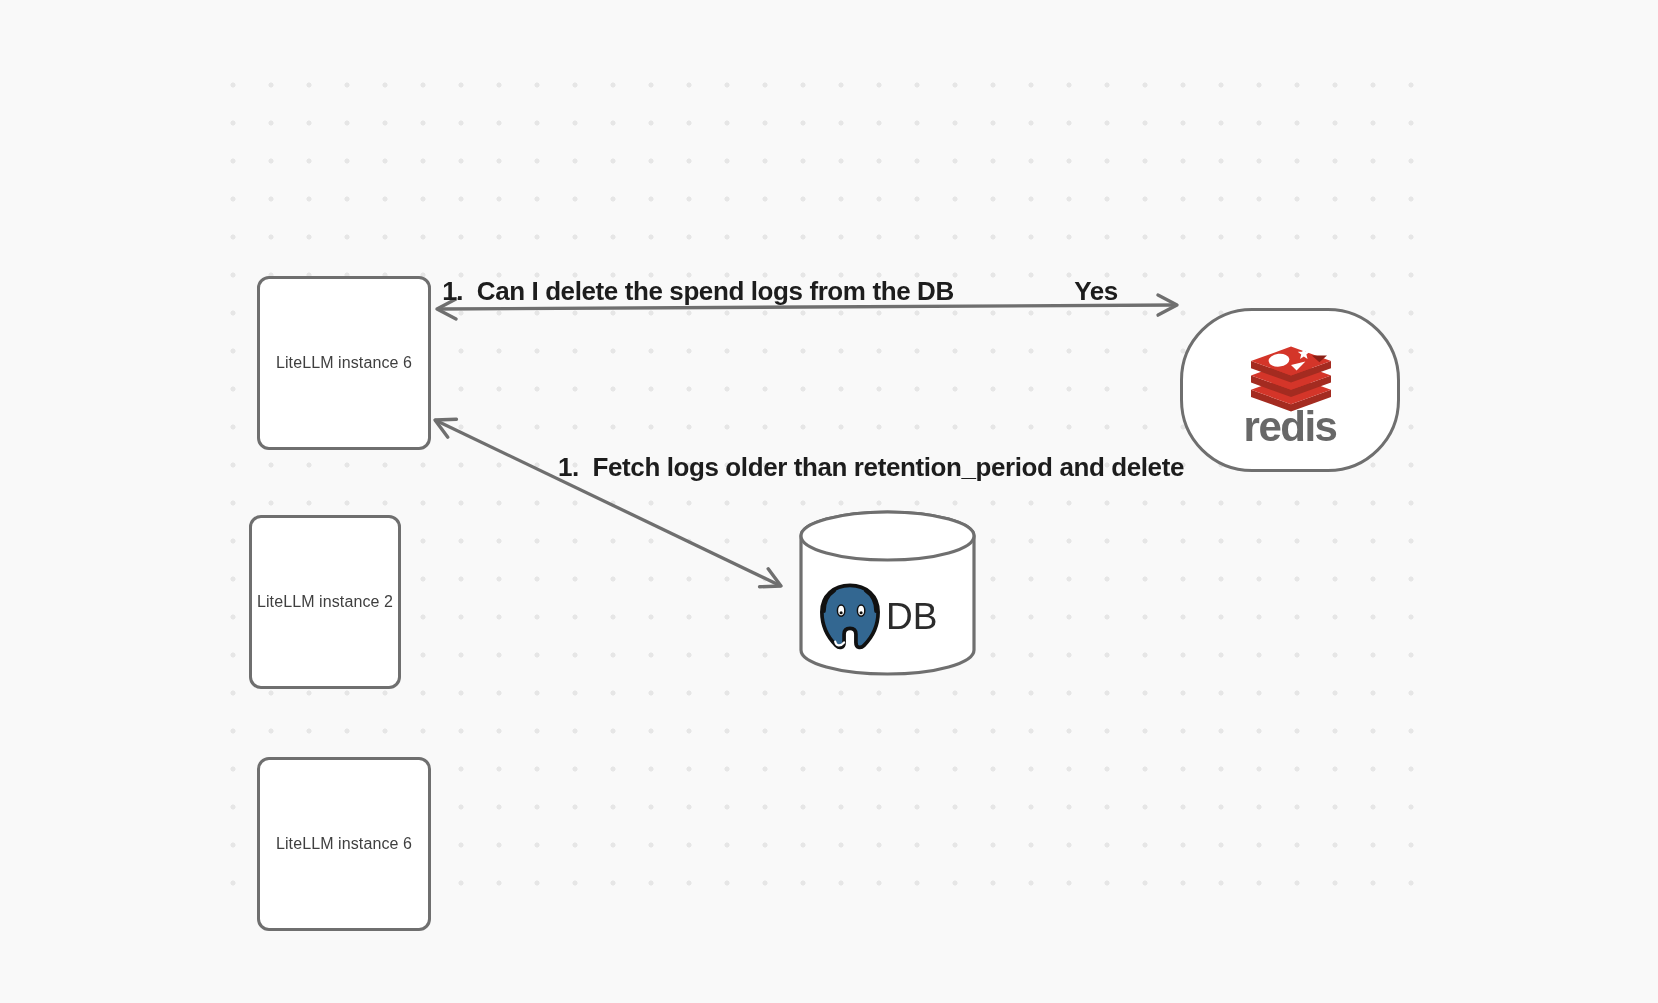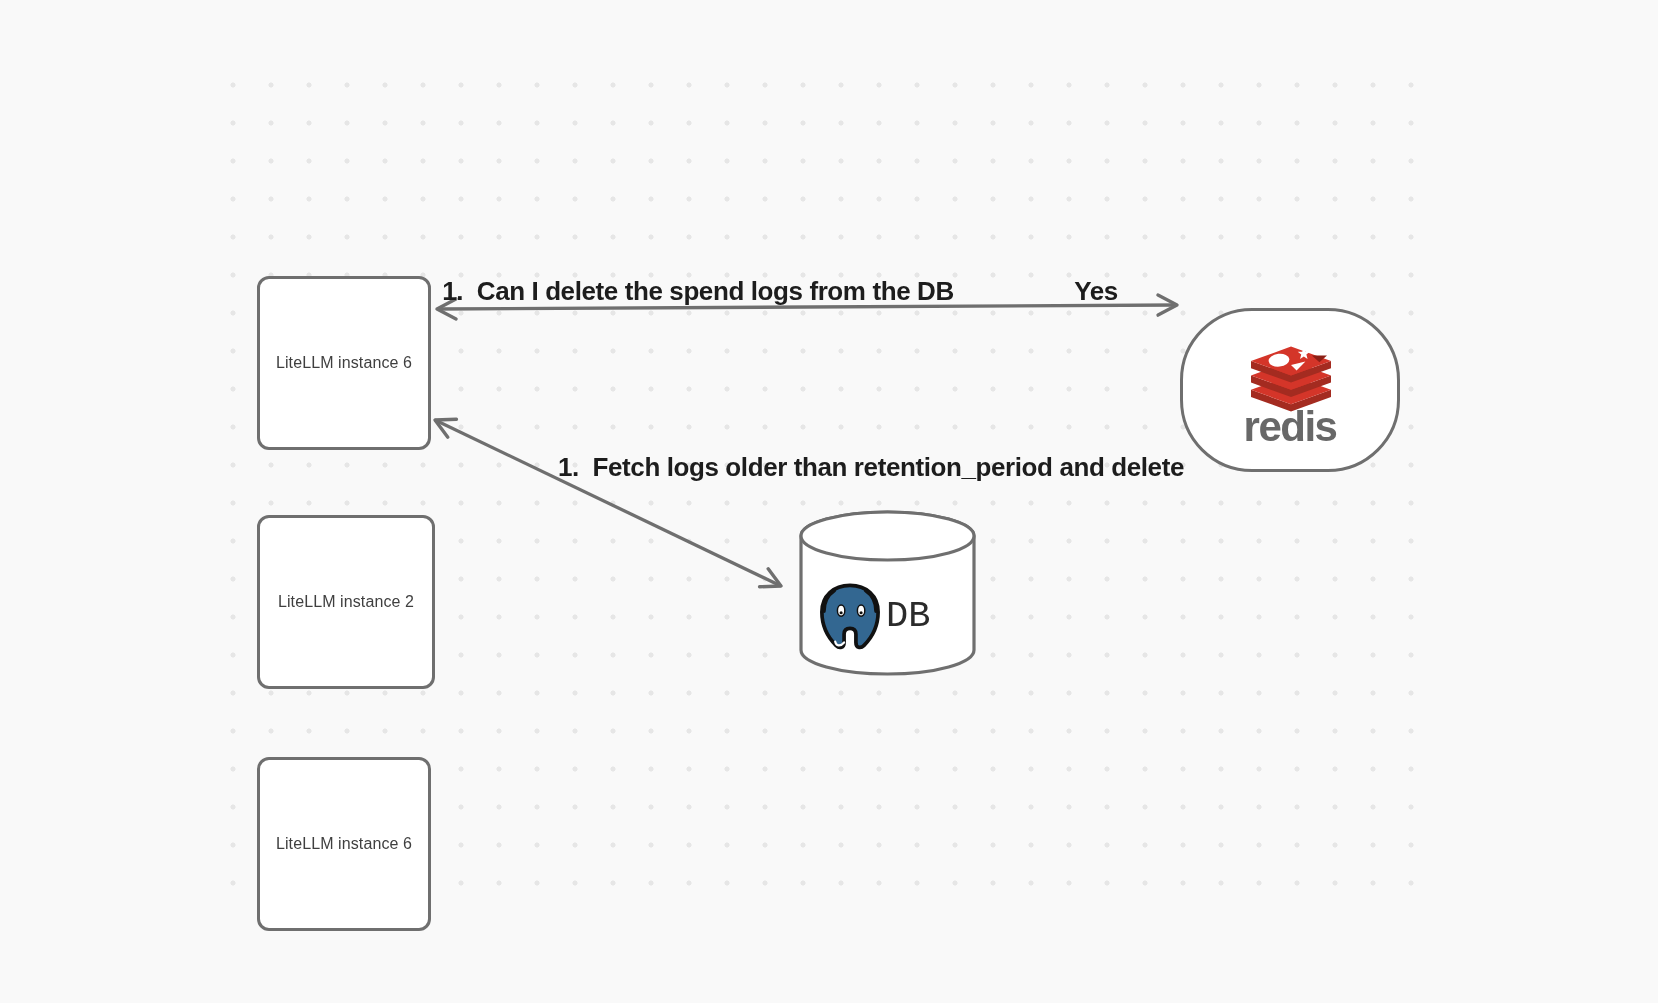--- a/index.html
+++ b/index.html
@@ -18,39 +18,39 @@
   .node-box{
     position:absolute;width:168px;height:168px;
     background:#ffffff;border:3px solid #6f6f6f;border-radius:12px;
     display:flex;align-items:center;justify-content:center;
     box-sizing:border-box;
   }
   .node-box .box-label{
     font-size:16px;color:#3f3f3f;letter-spacing:0.1px;white-space:nowrap;
   }
   .box1{left:257px;top:276px;width:174px;height:174px;}
-  .box2{left:257px;top:515px;width:178px;height:174px;}
+  .box2{left:249px;top:515px;width:152px;height:174px;}
   .box3{left:257px;top:757px;width:174px;height:174px;}
   .redis-node{
     position:absolute;left:1180px;top:280px;width:220px;height:164px;
     background:#ffffff;border:3px solid #6f6f6f;border-radius:72px;
     box-sizing:border-box;
     margin-top:28px;
   }
   .redis-logo{position:absolute;left:68px;top:34px;width:80px;height:68px;}
   .redis-word{
     position:absolute;left:0;top:95px;width:100%;text-align:center;
     font-size:42px;font-weight:700;color:#686868;letter-spacing:-1.5px;line-height:1;
   }
   .db-node{position:absolute;left:798px;top:509px;width:179px;height:169px;}
   .db-cyl{position:absolute;left:0;top:0;}
   .pg-logo{position:absolute;left:14px;top:72px;width:76px;height:74px;}
   .db-text{
     position:absolute;left:88px;top:89px;
-    font-size:37px;font-weight:400;color:#2b2b2b;line-height:1;letter-spacing:0;font-family:Liberation Mono, monospace;
+    font-size:37px;font-weight:400;color:#2b2b2b;line-height:1;letter-spacing:0;
   }
   .edge-label{
     position:absolute;transform:translateX(-50%);
     font-size:26px;font-weight:700;color:#1d1d1d;
     white-space:pre;line-height:1.15;letter-spacing:-0.4px;
   }
   .edge-label-1{left:698px;top:277px;}
   .edge-label-yes{left:1096px;top:277px;}
   .edge-label-2{left:871px;top:453px;}
 </style>

